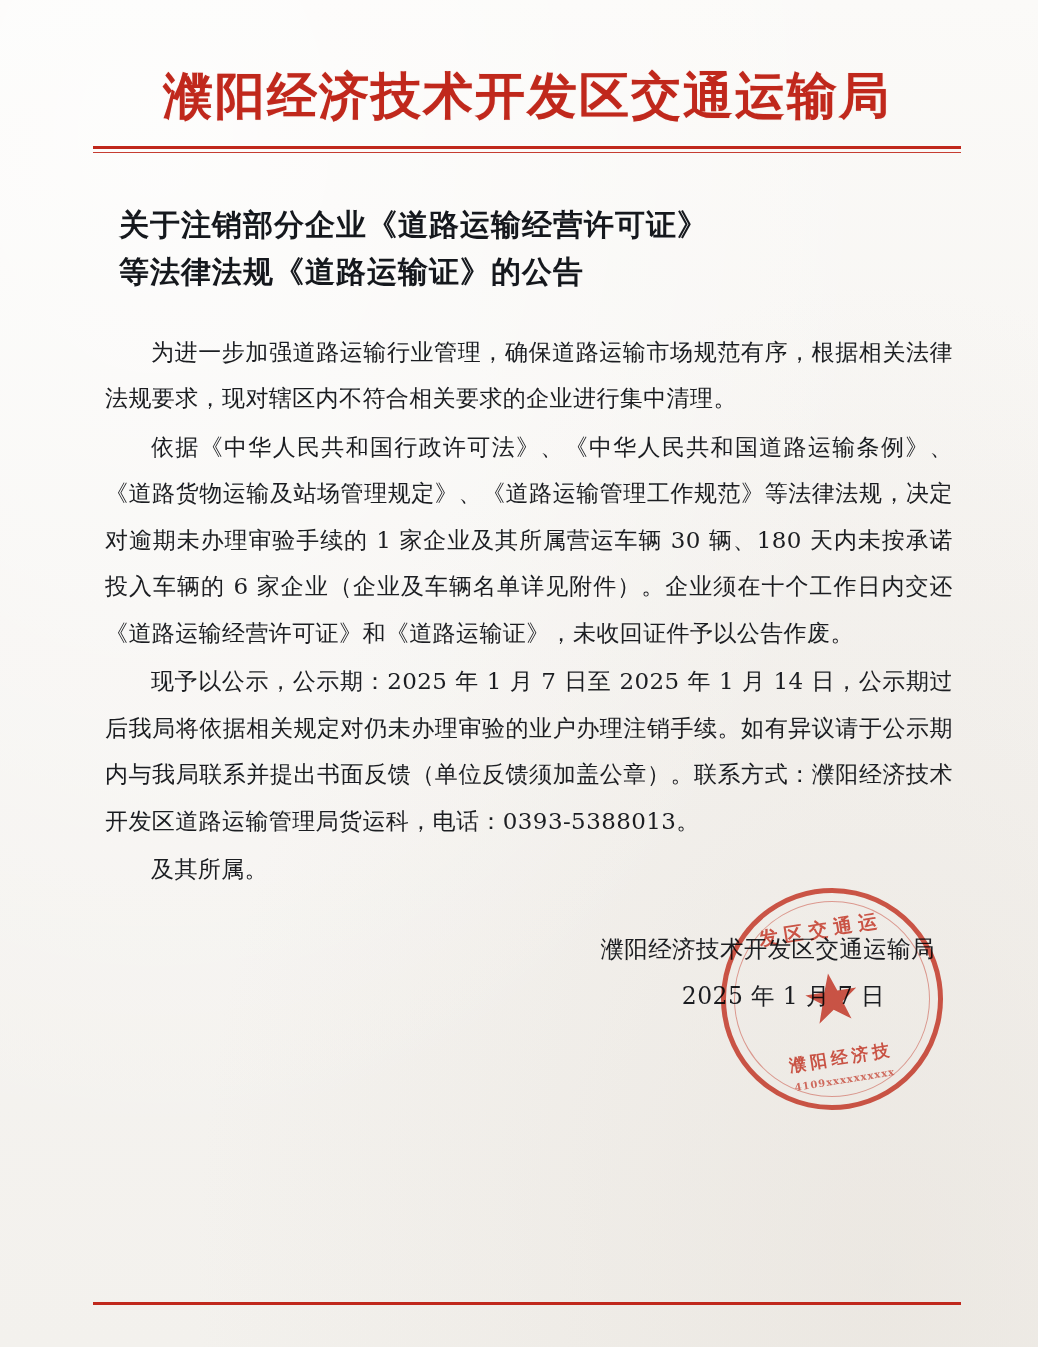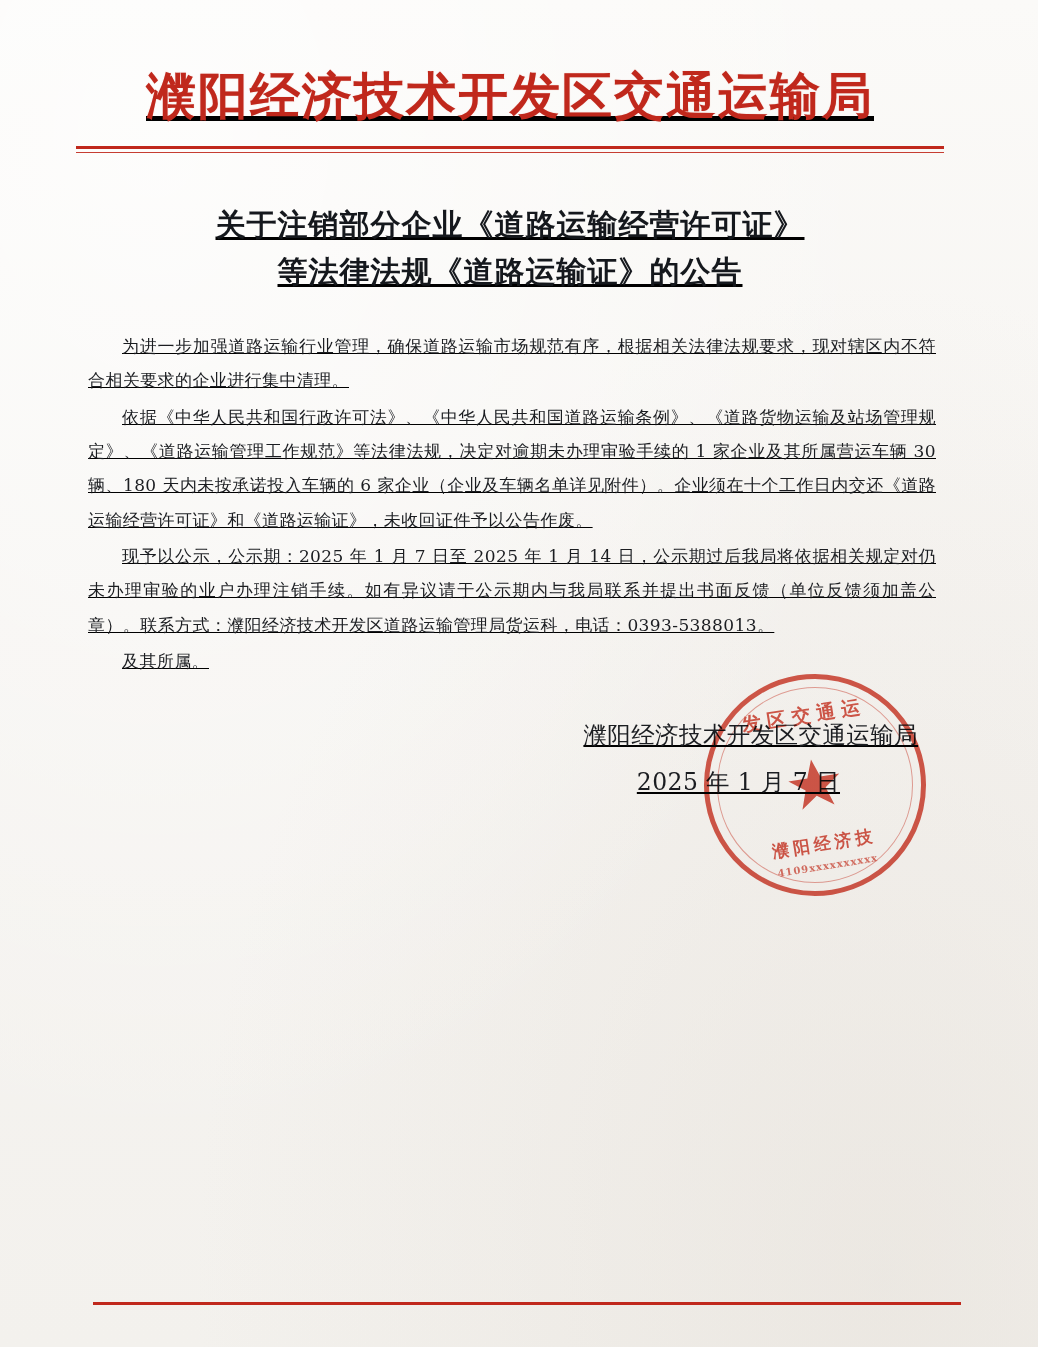--- a/index.html
+++ b/index.html
@@ -28,25 +28,24 @@
     position: absolute;
     inset: 0;
     background:
       radial-gradient(ellipse at 15% 10%, rgba(255,255,255,0.65), rgba(255,255,255,0) 60%),
       radial-gradient(ellipse at 85% 95%, rgba(226,220,212,0.45), rgba(255,255,255,0) 55%);
     pointer-events: none;
   }
 
   .content {
     position: absolute;
-    left: 76px;
+    left: 93px;
     top: 0;
     width: 868px;
     height: 1053px;
-    text-decoration: underline;
   }
 
   
   .masthead {
     text-align: center;
     padding-top: 68px;
   }
   .masthead-title {
     font-family: "DejaVu Serif", "Liberation Serif", serif;
     color: #c0281c;
@@ -72,36 +71,35 @@
     position: absolute;
     left: 0; right: 0; top: 6px;
     height: 1px;
     background: #c0281c;
     opacity: .9;
   }
 
   
   .doc-title {
     margin-top: 48px;
-    text-align: center;
     font-weight: 700;
     font-size: 30px;
     line-height: 1.55;
     color: #15181d;
     letter-spacing: 1px;
     padding: 0 26px;
   }
   .doc-title .line2 { display: block; }
 
   
   .body-text {
     margin-top: 34px;
     padding: 0 8px 0 12px;
     color: #1b1d21;
-    font-size: 17px;
+    font-size: 23px;
     line-height: 2.02;
     letter-spacing: 0.4px;
     text-align: justify;
     text-justify: inter-ideograph;
   }
   .body-text p {
     margin: 0 0 2px 0;
     text-indent: 2em;
   }
 
@@ -110,21 +108,21 @@
     margin-top: 34px;
     padding-right: 18px;
     text-align: right;
     color: #1b1d21;
     font-size: 23.5px;
     line-height: 2.0;
     letter-spacing: 0.4px;
     position: relative;
   }
   .sig-org { display: block; padding-right: 8px; }
-  .sig-date { display: block; padding-right: 86px; }
+  .sig-date { display: block; padding-right: 58px; }
 
   
   .seal {
     position: absolute;
     right: 18px;
     top: -38px;
     width: 212px;
     height: 212px;
     border: 5px solid #cf3524;
     border-radius: 50%;

